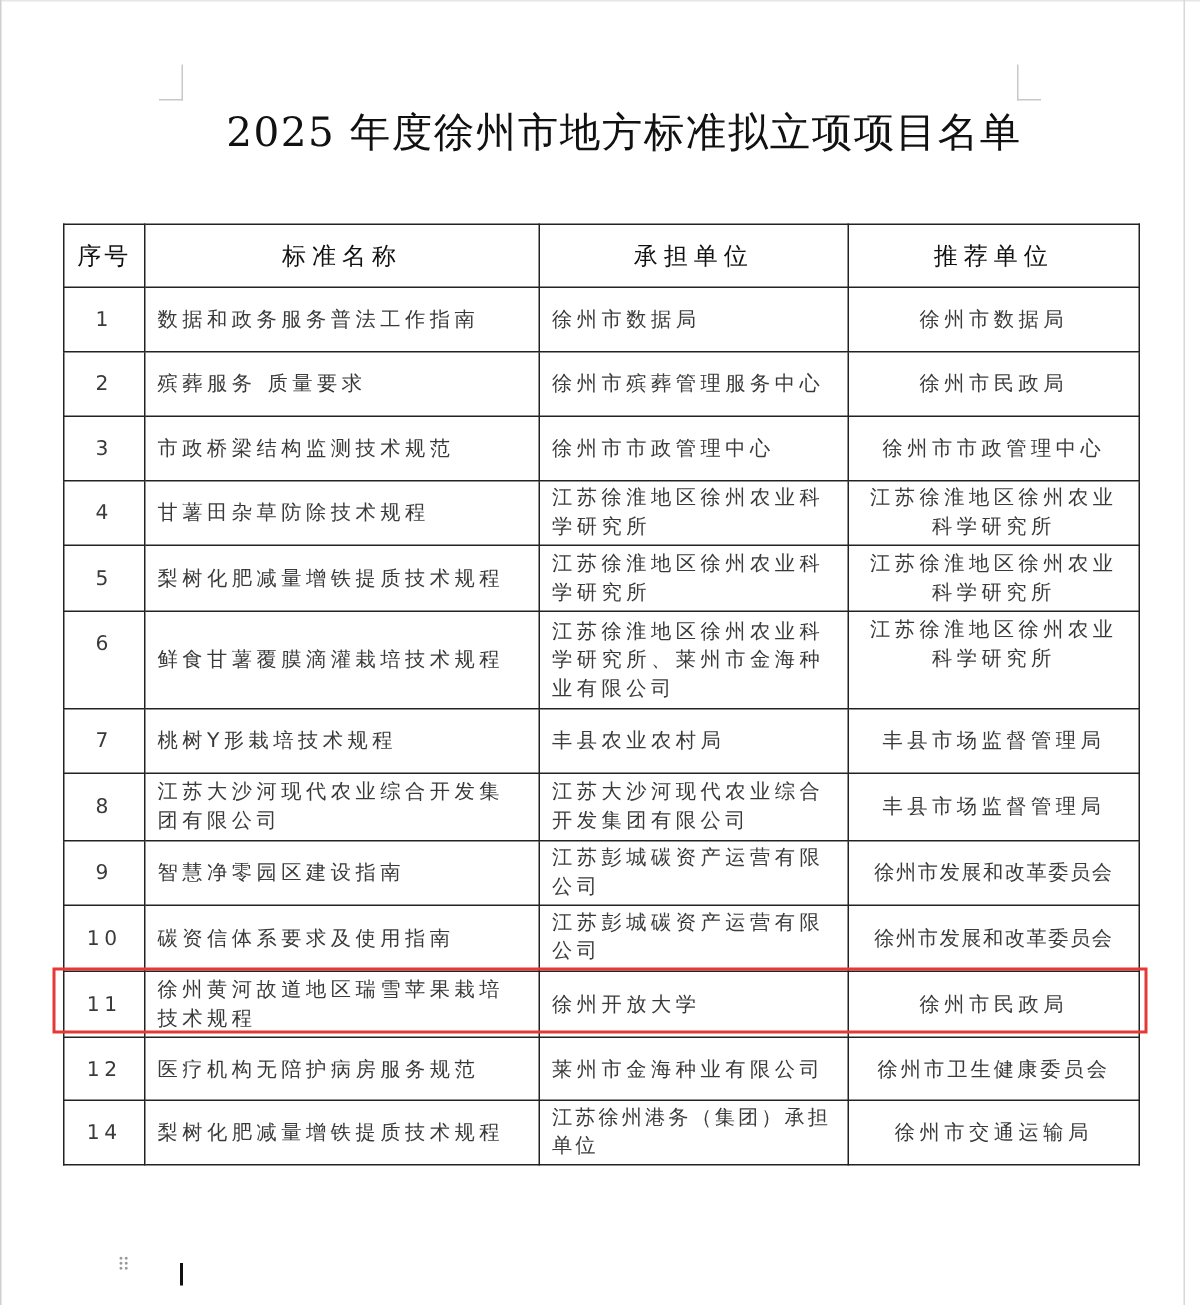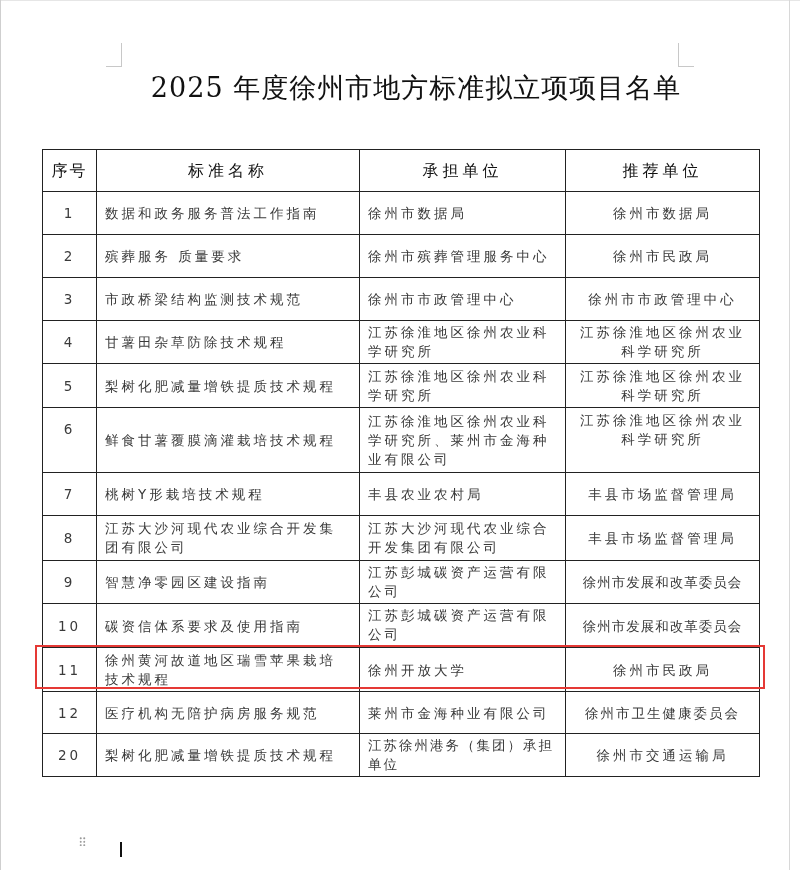--- a/index.html
+++ b/index.html
@@ -133,21 +133,21 @@
       <td class="unit">徐州开放大学</td>
       <td class="rec">徐州市民政局</td>
     </tr>
     <tr style="height:42px">
       <td class="no">12</td>
       <td>医疗机构无陪护病房服务规范</td>
       <td class="unit">莱州市金海种业有限公司</td>
       <td class="rec" style="letter-spacing:2px">徐州市卫生健康委员会</td>
     </tr>
     <tr style="height:43px">
-      <td class="no">20</td>
+      <td class="no">14</td>
       <td>梨树化肥减量增铁提质技术规程</td>
       <td class="unit" style="line-height:19px;letter-spacing:2px">江苏徐州港务（集团）承担单位</td>
       <td class="rec">徐州市交通运输局</td>
     </tr>
   </tbody>
 </table>
 
 <div class="highlight"></div>
 
 <div class="footer">

